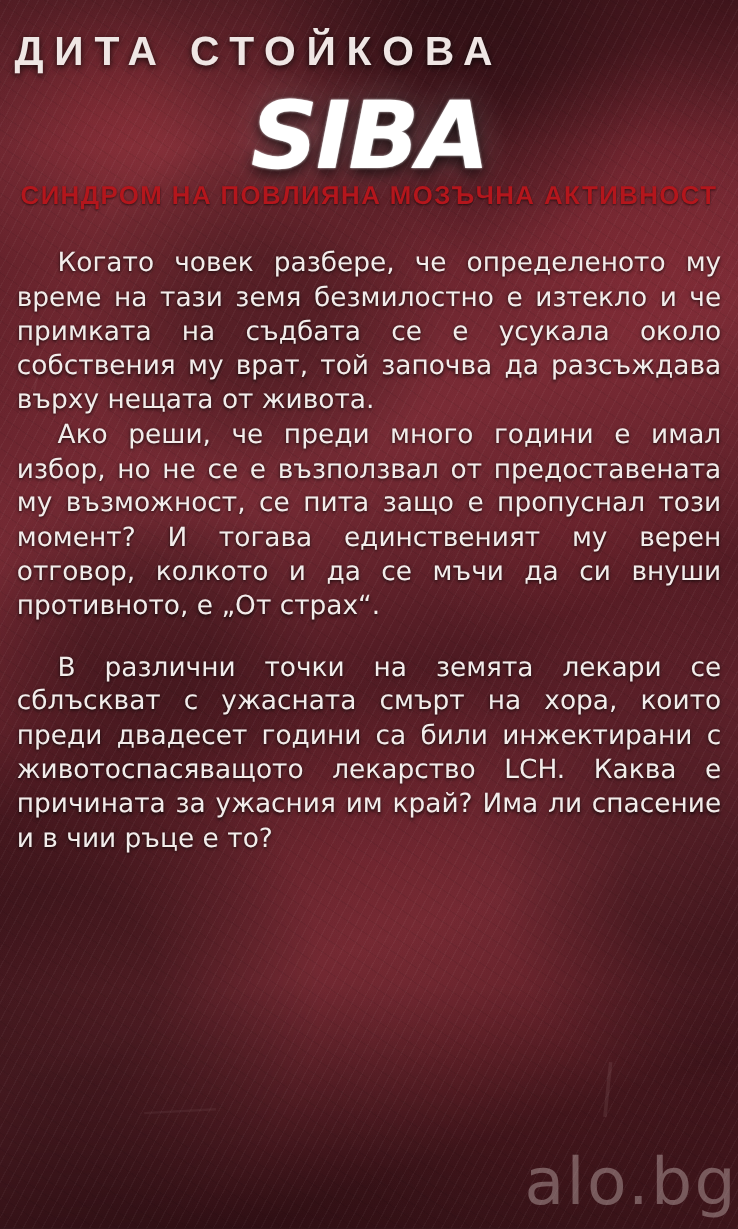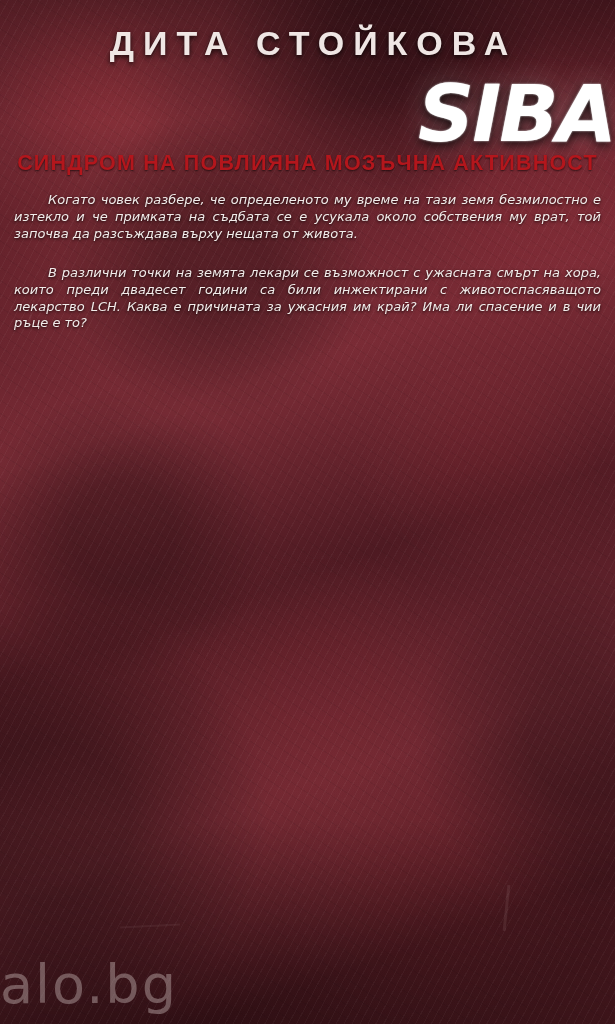--- a/index.html
+++ b/index.html
@@ -57,33 +57,32 @@
     pointer-events: none;
   }
 
   .layer {
     position: relative;
     z-index: 3;
   }
 
   
   #author {
-    text-align: center;
     color: #efe6e4;
     font-size: 34px;
     font-weight: bold;
     letter-spacing: 9px;
     padding: 24px 0 0 12px;
     text-shadow: 0 2px 5px rgba(0,0,0,0.75);
     white-space: nowrap;
   }
 
   
   #title {
-    text-align: right;
+    text-align: center;
     color: #ffffff;
     font-family: "DejaVu Sans", sans-serif;
     font-size: 78px;
     font-weight: bold;
     font-style: italic;
     letter-spacing: -2px;
     line-height: 0.95;
     margin-top: 14px;
     text-shadow:
       0 0 2px rgba(255,255,255,0.9),
@@ -97,25 +96,24 @@
     color: #b3161c;
     font-size: 21.5px;
     font-weight: bold;
     letter-spacing: 1.2px;
     text-shadow: 0 1px 2px rgba(0,0,0,0.6);
     white-space: nowrap;
   }
 
   
   #blurb {
-    margin: 16px 14px 0 14px;
+    margin: 30px 14px 0 14px;
     color: #f2ecea;
     font-family: "DejaVu Sans", sans-serif;
-    font-style: italic;
-    font-size: 13px;
+    font-size: 22px;
     line-height: 1.30;
     text-align: justify;
     text-shadow: 0 1px 3px rgba(0,0,0,0.8);
   }
   #blurb p {
     margin: 0;
     text-indent: 34px;
   }
   #blurb p.gap {
     margin-top: 22px;
@@ -123,21 +121,21 @@
   #blurb p.last {
     margin-top: 30px;
   }
 
   
   #watermark {
     position: absolute;
     left: 0;
     right: 0;
     bottom: 8px;
-    text-align: left;
+    text-align: right;
     font-family: "DejaVu Sans", sans-serif;
     font-size: 54px;
     letter-spacing: 2px;
     color: rgba(232,222,218,0.35);
     z-index: 4;
     pointer-events: none;
     user-select: none;
   }
 
   
@@ -159,18 +157,19 @@
 
   <div class="layer">
     <div id="author">ДИТА СТОЙКОВА</div>
 
     <div id="title">SIBA</div>
 
     <div id="subtitle">СИНДРОМ НА ПОВЛИЯНА МОЗЪЧНА АКТИВНОСТ</div>
 
     <div id="blurb">
       <p>Когато човек разбере, че определеното му време на тази земя безмилостно е изтекло и че примката на съдбата се е усукала около собствения му врат, той започва да разсъждава върху нещата от живота.</p>
-      <p class="gap">В различни точки на земята лекари се възможност с ужасната смърт на хора, които преди двадесет години са били инжектирани с животоспасяващото лекарство LCH. Каква е причината за ужасния им край? Има ли спасение и в чии ръце е то?</p>
+      <p>Ако реши, че преди много години е имал избор, но не се е възползвал от предоставената му възможност, се пита защо е пропуснал този момент? И тогава единственият му верен отговор, колкото и да се мъчи да си внуши противното, е „От страх“.</p>
+      <p class="gap">В различни точки на земята лекари се сблъскват с ужасната смърт на хора, които преди двадесет години са били инжектирани с животоспасяващото лекарство LCH. Каква е причината за ужасния им край? Има ли спасение и в чии ръце е то?</p>
     </div>
   </div>
 
   <div id="watermark">alo.bg</div>
 </div>
 
 </body></html>

